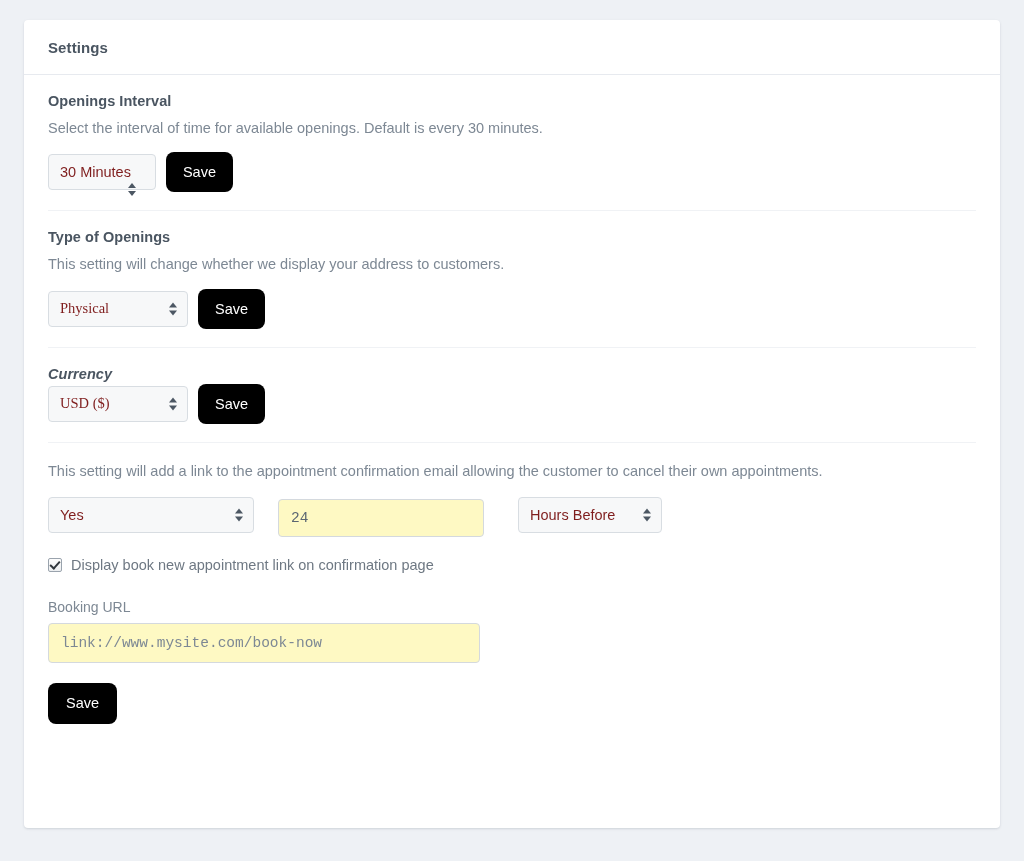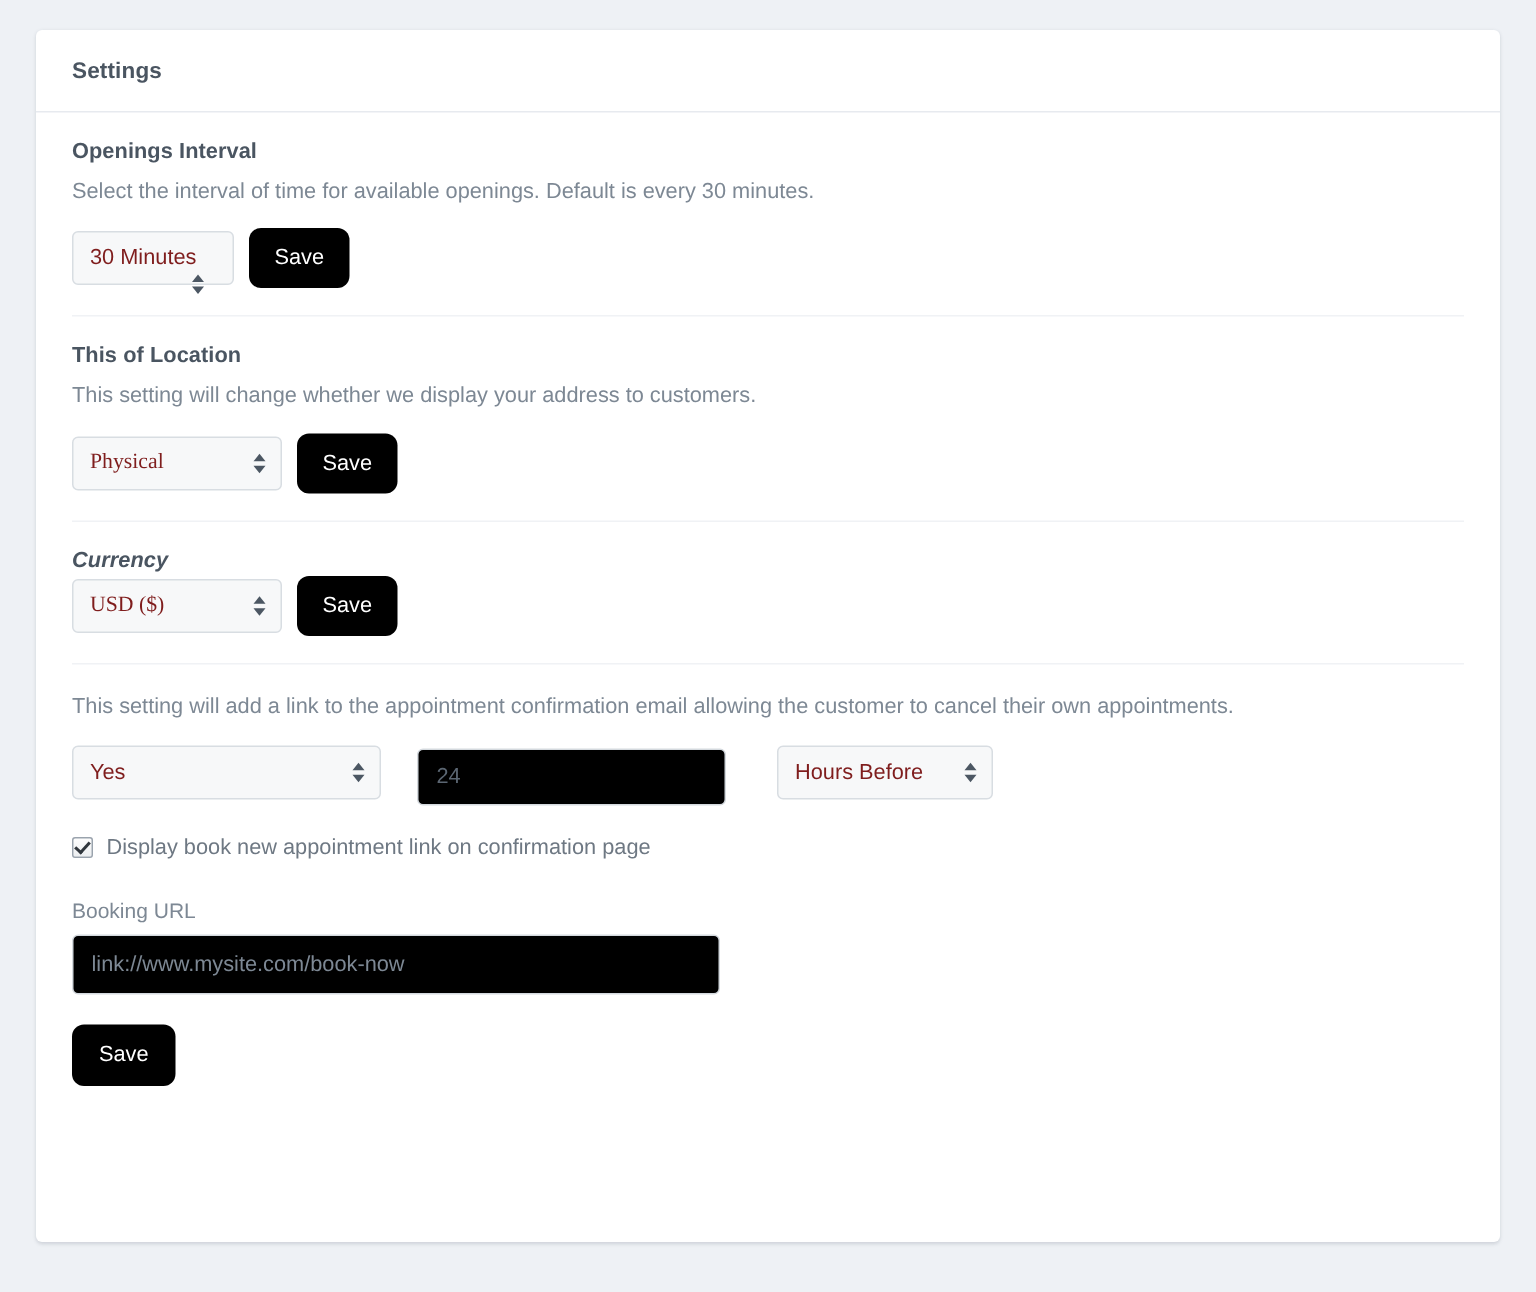--- a/index.html
+++ b/index.html
@@ -131,28 +131,28 @@
     border-bottom: 5px solid #4c5763;
   }
   .arrows .down {
     bottom: 1px;
     border-top: 5px solid #4c5763;
   }
 
   
   .text-input {
     height: 38px;
-    background: #000000;
+    background: #fef9c3;
     border: 1px solid #d4d9de;
     border-radius: 4px;
     box-sizing: border-box;
     padding: 8px 12px;
     font-size: 14.5px;
     color: #5b6672;
-    font-family: Liberation Sans, sans-serif;
+    font-family: Liberation Mono, monospace;
     outline: none;
     display: flex;
     align-items: center;
   }
   .input-24 {
     width: 206px;
     margin-left: 24px;
     margin-top: 2px;
   }
   .input-url {
@@ -248,21 +248,21 @@
           <span class="arrows">
             <span class="up"></span>
               <span class="down"></span>
           </span>
         </div>
         <button class="btn-save">Save</button>
       </div>
     </div>
 
     <div class="section">
-      <div class="section-title">This of Location</div>
+      <div class="section-title">Type of Openings</div>
       <div class="section-desc">This setting will change whether we display your address to customers.</div>
       <div class="control-row">
         <div class="select fixed-w select-w116">
           <span>Physical</span>
           <span class="arrows">
             <span class="up"></span>
               <span class="down"></span>
           </span>
         </div>
         <button class="btn-save">Save</button>

